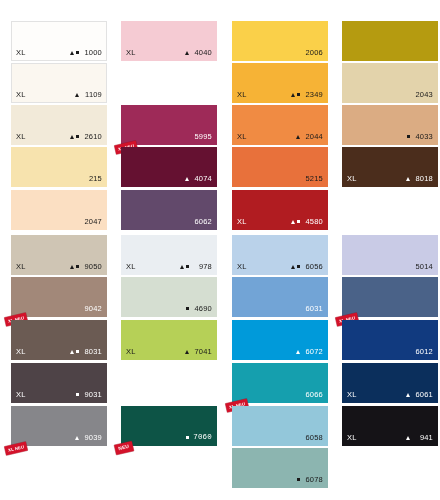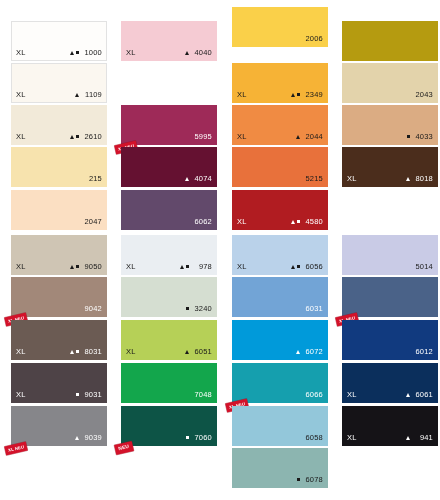--- a/index.html
+++ b/index.html
@@ -248,50 +248,44 @@
         </span>
         <span class="code">978</span>
       </div>
     </div>
     <div class="swatch" style="left: 121px; top: 277px;">
       <div class="face" style="background: rgb(213, 222, 209);"></div>
       <div class="row-label" style="color: rgb(26, 26, 26);">
         <span class="marks">
           <span class="sq" style="background: rgb(26, 26, 26);"></span>
         </span>
-        <span class="code">3240</span>
+        <span class="code">4690</span>
       </div>
     </div>
     <div class="swatch" style="left: 121px; top: 320px;">
       <div class="face" style="background: rgb(182, 208, 87);"></div>
       <div class="row-label" style="color: rgb(26, 26, 26);">
         <span class="xl">XL</span>
         <span class="marks">
           <span class="tri" style="border-bottom-color: rgb(26, 26, 26);"></span>
         </span>
-        <span class="code">6051</span>
-      </div>
-    </div>
-    <div class="swatch" style="left: 121px; top: 363px;">
-      <div class="face" style="background: rgb(19, 166, 76);"></div>
-      <div class="row-label" style="color: rgb(255, 255, 255);">
-        <span class="code">7048</span>
+        <span class="code">7041</span>
       </div>
     </div>
     <div class="swatch" style="left: 121px; top: 406px;">
       <div class="face" style="background: rgb(13, 84, 70);"></div>
-      <div class="row-label" style="color: rgb(255, 255, 255);">
+      <div class="row-label" style="color: rgb(255, 255, 255); font-family: Liberation Mono, monospace;">
         <span class="marks">
           <span class="sq" style="background: rgb(255, 255, 255);"></span>
         </span>
         <span class="code">7060</span>
       </div>
       <div class="badge neu-only" style="background: rgb(211, 18, 42);">NEU</div>
     </div>
-    <div class="swatch" style="left: 232px; top: 7px;">
+    <div class="swatch" style="left: 232px; top: 21px;">
       <div class="face" style="background: rgb(250, 208, 73);"></div>
       <div class="row-label" style="color: rgb(26, 26, 26);">
         <span class="code">2006</span>
       </div>
     </div>
     <div class="swatch" style="left: 232px; top: 63px;">
       <div class="face" style="background: rgb(246, 179, 54);"></div>
       <div class="row-label" style="color: rgb(26, 26, 26);">
         <span class="xl">XL</span>
         <span class="marks">

